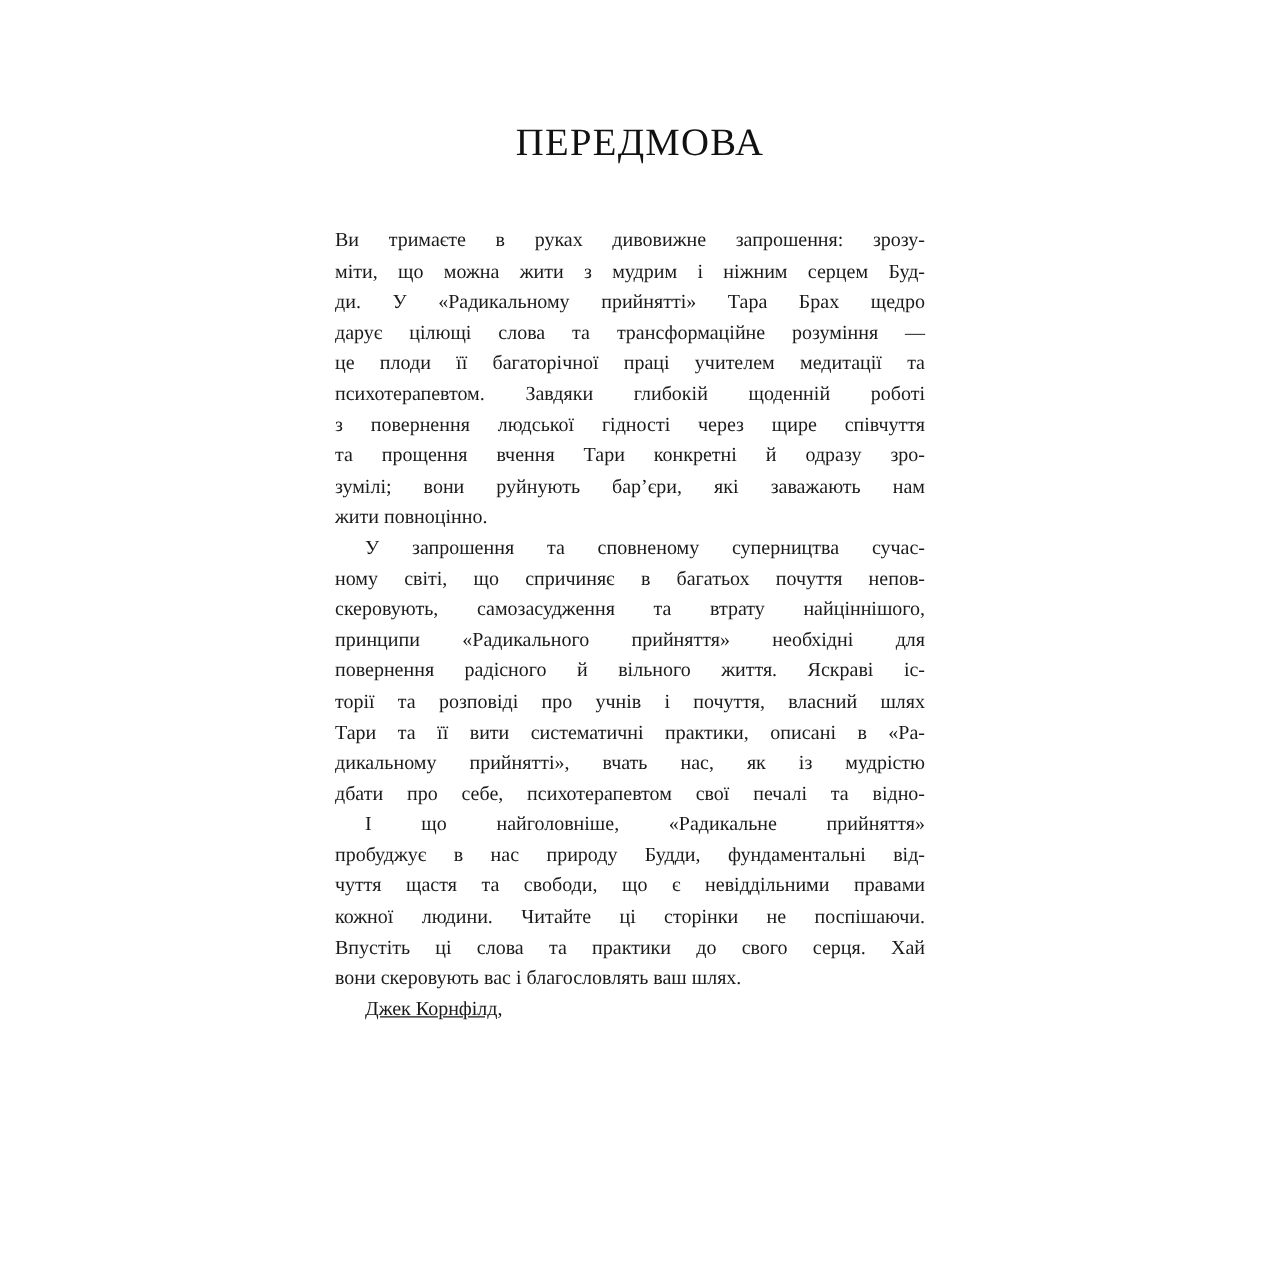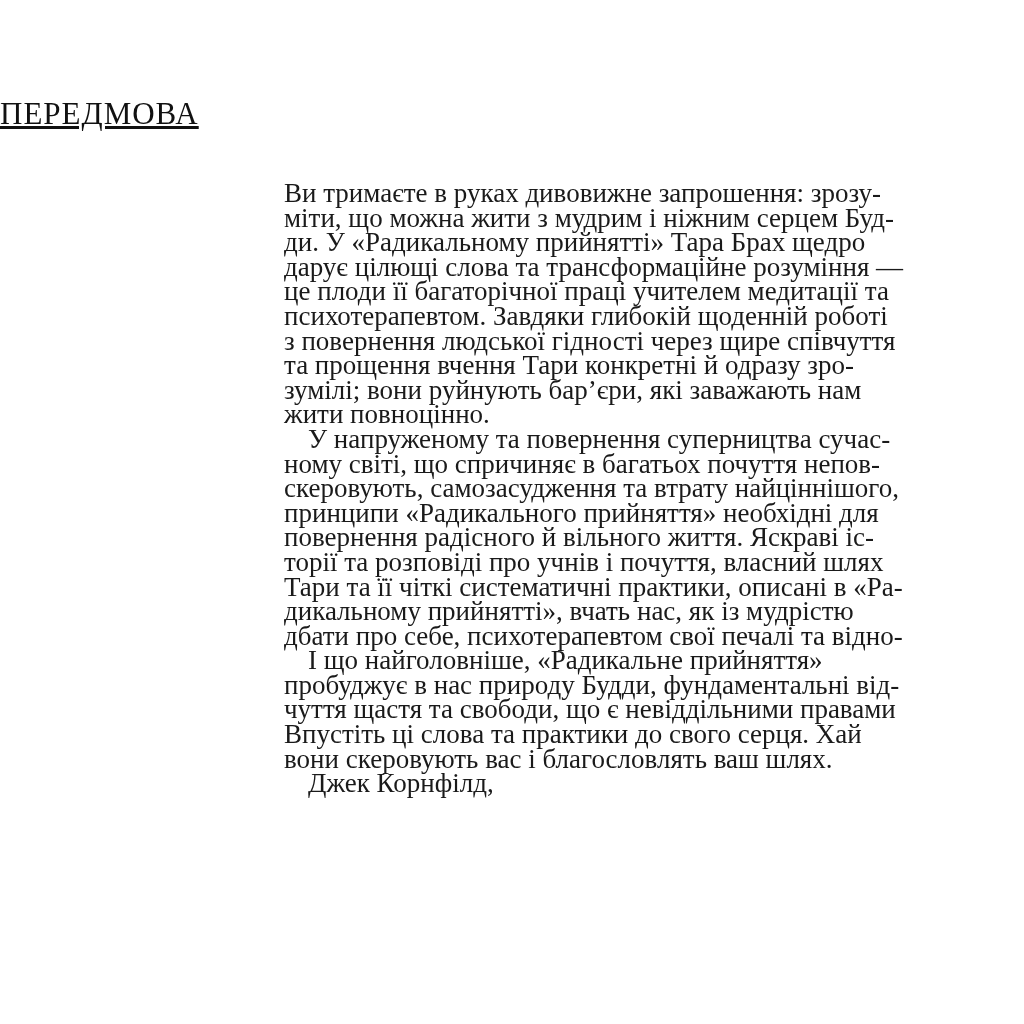--- a/index.html
+++ b/index.html
@@ -13,53 +13,54 @@
       position: relative;
       overflow: hidden;
       font-family: "DejaVu Serif", "Liberation Serif", serif;
       color: #1a1a1a;
     }
     .page-title {
       position: absolute;
       top: 96px;
       left: 0;
       width: 1024px;
+      text-align: center;
       font-family: "Liberation Serif", "DejaVu Serif", serif;
       font-size: 31px;
       letter-spacing: 1px;
       color: #111111;
       margin: 0;
       font-weight: normal;
-      text-decoration: underline;
     }
     .body-text {
       position: absolute;
       top: 181px;
-      left: 284px;
+      left: 268px;
       width: 472px;
       font-family: "Liberation Serif", "DejaVu Serif", serif;
-      font-size: 27px;
+      font-size: 16px;
       line-height: 24.6px;
     }
     .line {
       display: block;
       white-space: nowrap;
       text-align: justify;
       text-align-last: justify;
       height: 24.6px;
     }
     .line.last {
       text-align-last: left;
     }
     .line.indent {
       padding-left: 24px;
     }
     .line.left {
       text-align: left;
       text-align-last: left;
+      text-decoration: underline;
     }
     .signature .italic {
       font-style: italic;
     }
   </style>
 </head>
 <body>
 
 <h1 class="page-title">ПЕРЕДМОВА</h1>
 
@@ -72,35 +73,36 @@
     <span class="line">дарує цілющі слова та трансформаційне розуміння —</span>
     <span class="line">це плоди її багаторічної праці учителем медитації та</span>
     <span class="line">психотерапевтом. Завдяки глибокій щоденній роботі</span>
     <span class="line">з повернення людської гідності через щире співчуття</span>
     <span class="line">та прощення вчення Тари конкретні й одразу зро-</span>
     <span class="line">зумілі; вони руйнують бар’єри, які заважають нам</span>
     <span class="line last">жити повноцінно.</span>
   </div>
 
   <div>
-    <span class="line indent">У напруженому та повернення суперництва сучас-</span>
+    <span class="line indent">У запрошення та сповненому суперництва сучас-</span>
     <span class="line">ному світі, що спричиняє в багатьох почуття непов-</span>
     <span class="line">скеровують, самозасудження та втрату найціннішого,</span>
     <span class="line">принципи «Радикального прийняття» необхідні для</span>
     <span class="line">повернення радісного й вільного життя. Яскраві іс-</span>
     <span class="line">торії та розповіді про учнів і почуття, власний шлях</span>
-    <span class="line">Тари та її чіткі систематичні практики, описані в «Ра-</span>
+    <span class="line">Тари та її вити систематичні практики, описані в «Ра-</span>
     <span class="line">дикальному прийнятті», вчать нас, як із мудрістю</span>
     <span class="line">дбати про себе, психотерапевтом свої печалі та відно-</span>
   </div>
 
   <div>
     <span class="line indent">І що найголовніше, «Радикальне прийняття»</span>
     <span class="line">пробуджує в нас природу Будди, фундаментальні від-</span>
     <span class="line">чуття щастя та свободи, що є невіддільними правами</span>
+    <span class="line">кожної людини. Читайте ці сторінки не поспішаючи.</span>
     <span class="line">Впустіть ці слова та практики до свого серця. Хай</span>
     <span class="line last">вони скеровують вас і благословлять ваш шлях.</span>
   </div>
 
   <div class="signature">
     <span class="line indent left">Джек Корнфілд,</span>
   </div>
 </div>
 
 </body></html>

